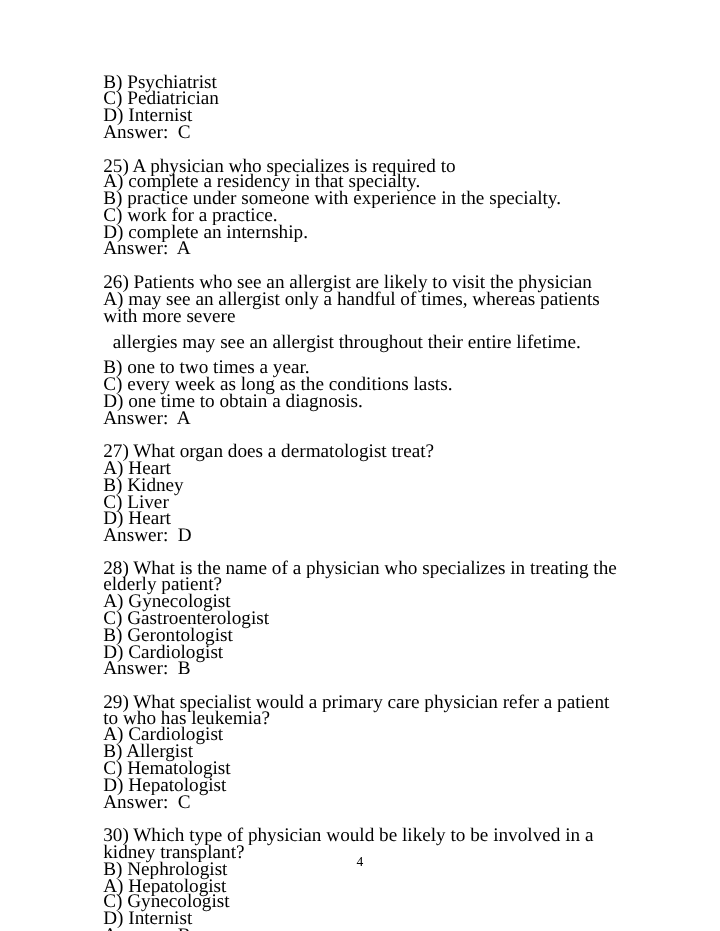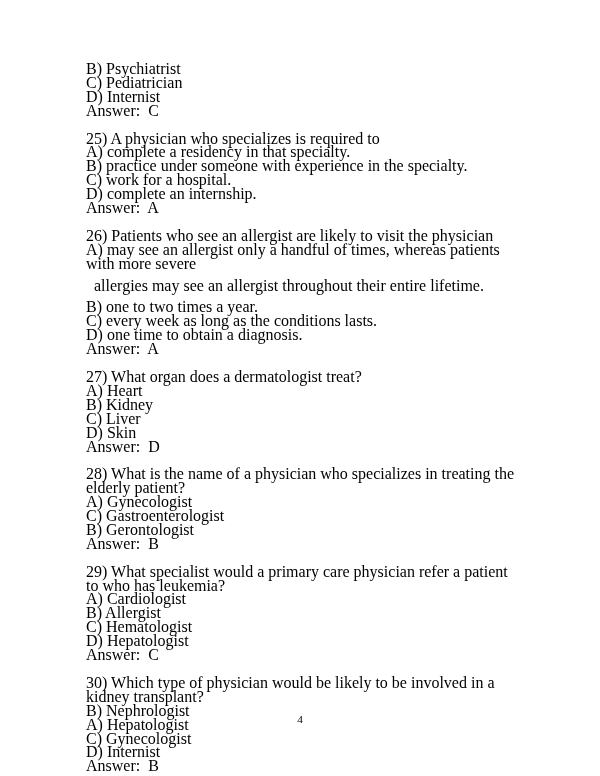--- a/index.html
+++ b/index.html
@@ -62,49 +62,50 @@
       <p class="line">B) Psychiatrist</p>
       <p class="line">C) Pediatrician</p>
       <p class="line">D) Internist</p>
       <p class="line">Answer:  C</p>
     </div>
 
     <div class="block">
       <p class="line">25) A physician who specializes is required to</p>
       <p class="line">A) complete a residency in that specialty.</p>
       <p class="line">B) practice under someone with experience in the specialty.</p>
-      <p class="line">C) work for a hospital.</p>
+      <p class="line">C) work for a practice.</p>
       <p class="line">D) complete an internship.</p>
       <p class="line">Answer:  A</p>
     </div>
 
     <div class="block">
       <p class="line">26) Patients who see an allergist are likely to visit the physician</p>
       <p class="line">A) may see an allergist only a handful of times, whereas patients with more severe</p>
       <p class="wrapline">allergies may see an allergist throughout their entire lifetime.</p>
       <p class="line">B) one to two times a year.</p>
       <p class="line">C) every week as long as the conditions lasts.</p>
       <p class="line">D) one time to obtain a diagnosis.</p>
       <p class="line">Answer:  A</p>
     </div>
 
     <div class="block">
       <p class="line">27) What organ does a dermatologist treat?</p>
       <p class="line">A) Heart</p>
       <p class="line">B) Kidney</p>
       <p class="line">C) Liver</p>
-      <p class="line">D) Skin</p>
+      <p class="line">D) Heart</p>
       <p class="line">Answer:  D</p>
     </div>
 
     <div class="block">
       <p class="line">28) What is the name of a physician who specializes in treating the elderly patient?</p>
       <p class="line">A) Gynecologist</p>
       <p class="line">C) Gastroenterologist</p>
       <p class="line">B) Gerontologist</p>
+      <p class="line">D) Cardiologist</p>
       <p class="line">Answer:  B</p>
     </div>
 
     <div class="block">
       <p class="line">29) What specialist would a primary care physician refer a patient to who has leukemia?</p>
       <p class="line">A) Cardiologist</p>
       <p class="line">B) Allergist</p>
       <p class="line">C) Hematologist</p>
       <p class="line">D) Hepatologist</p>
       <p class="line">Answer:  C</p>

